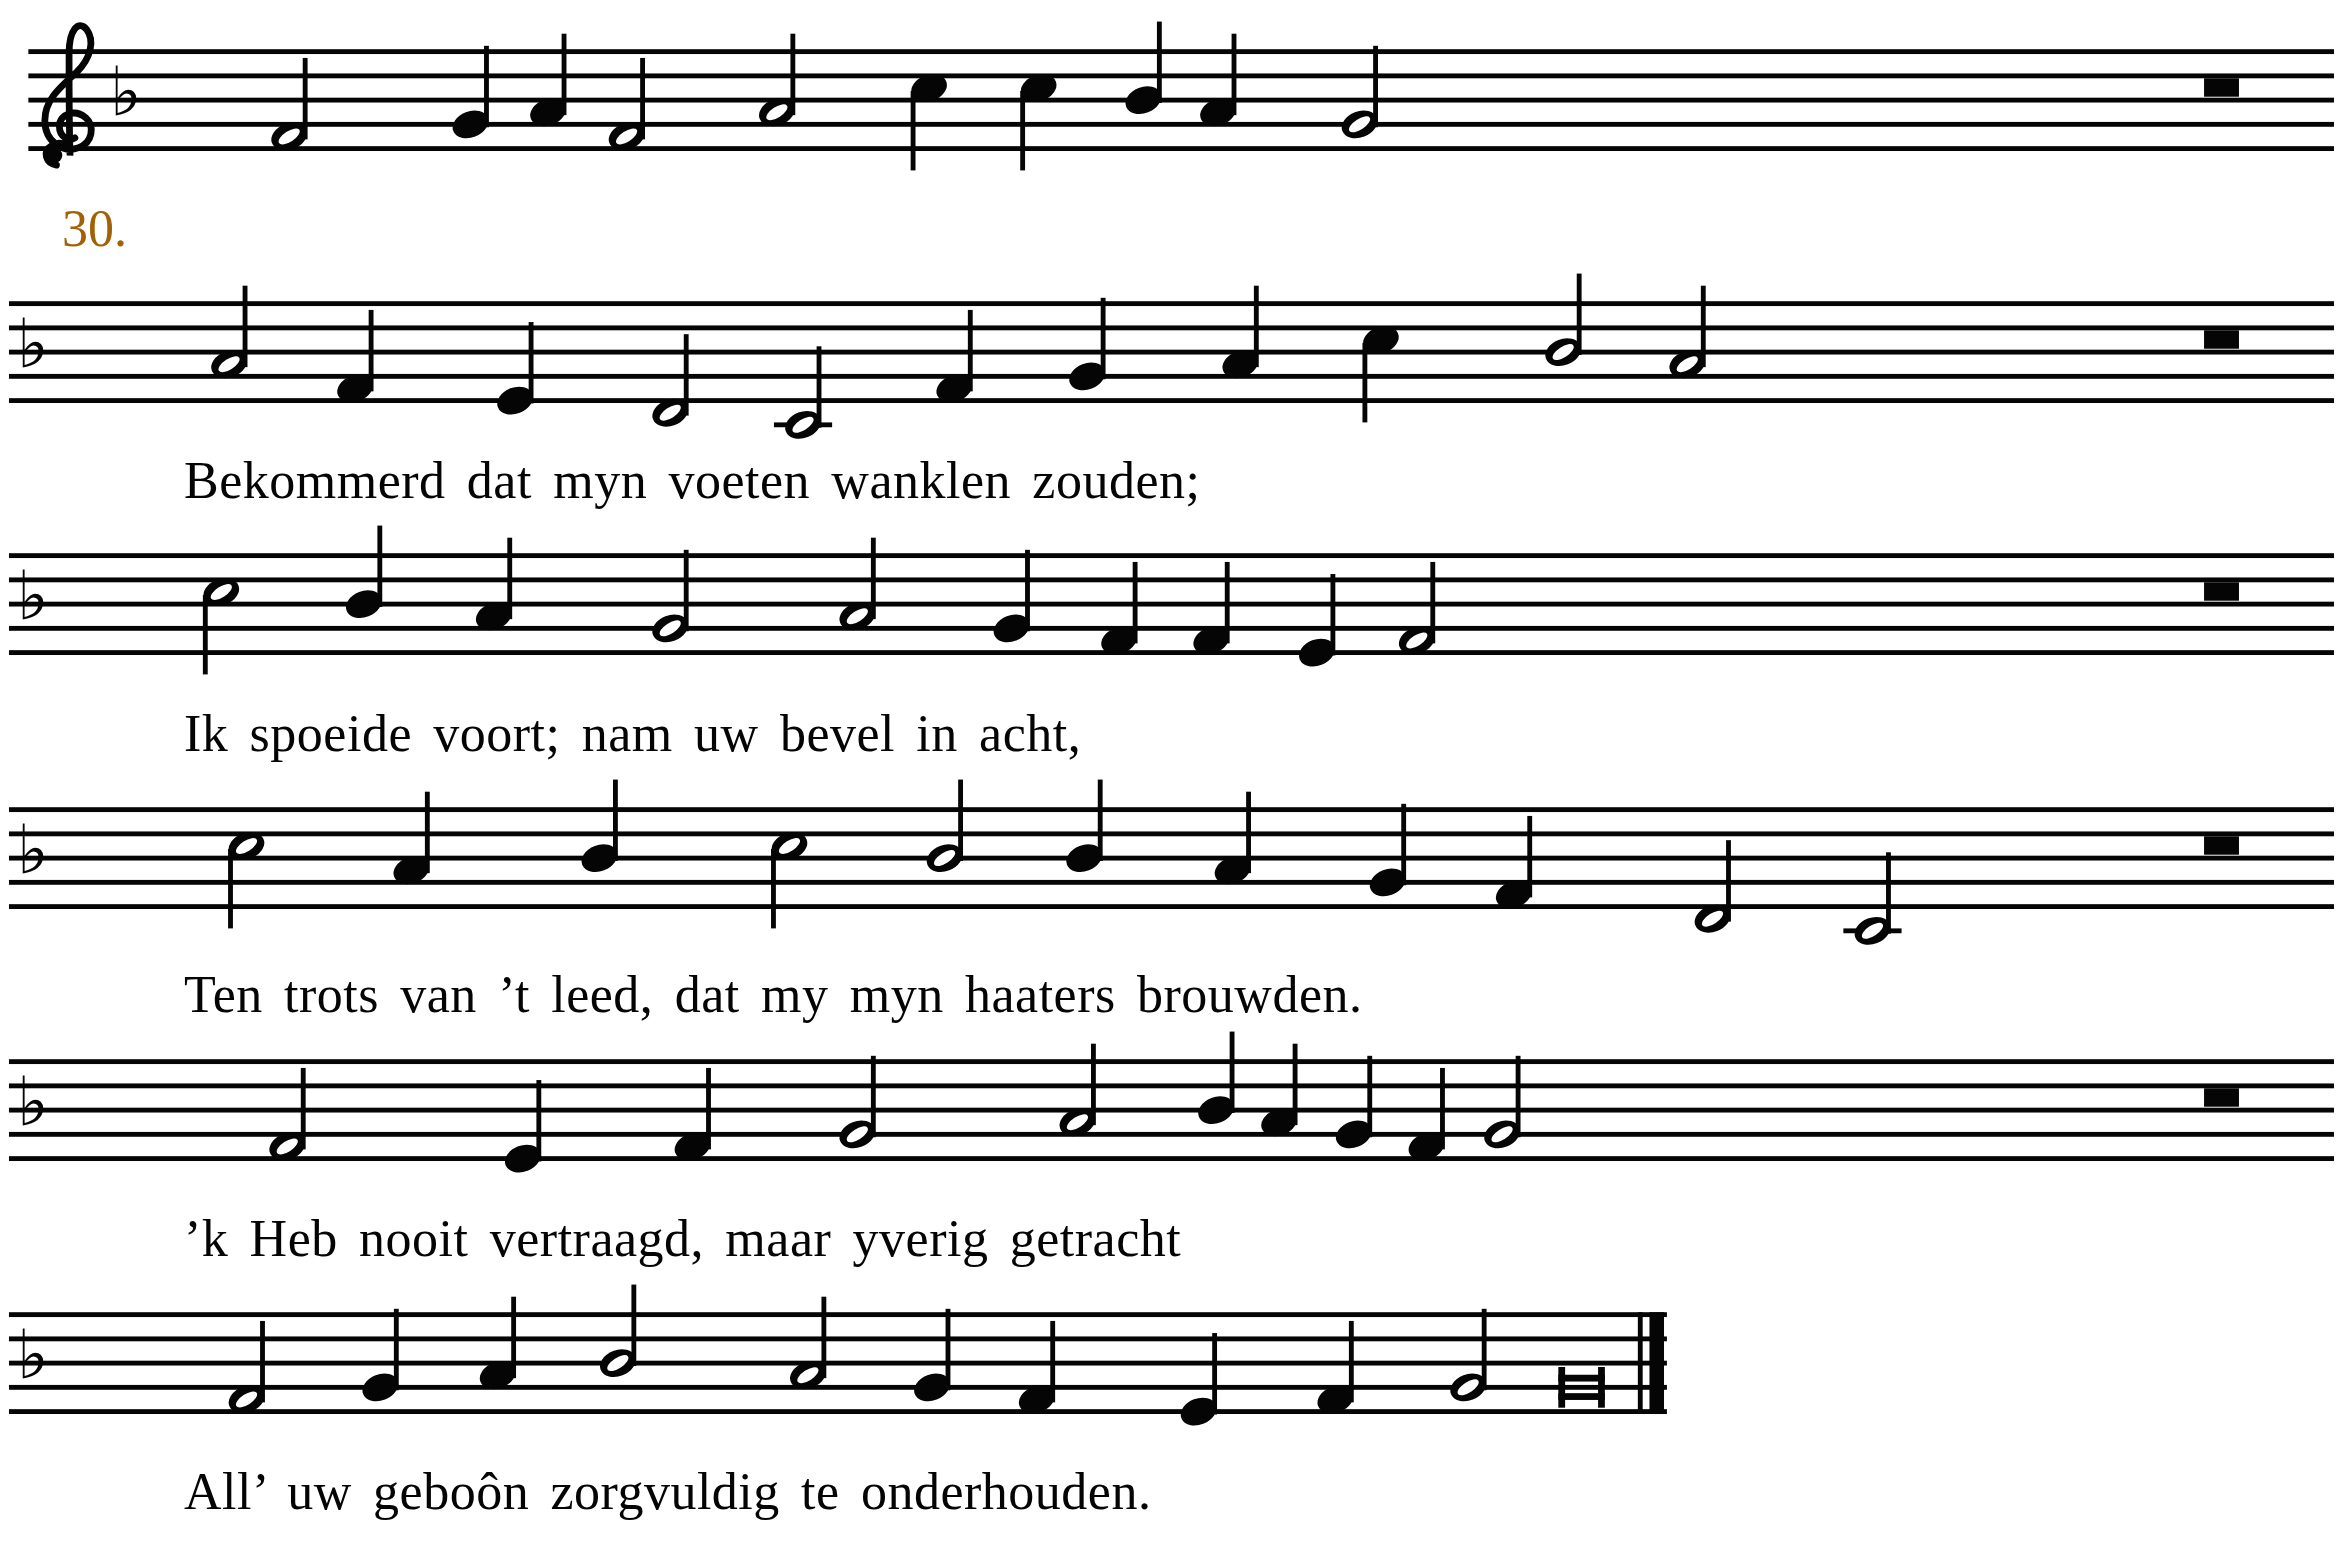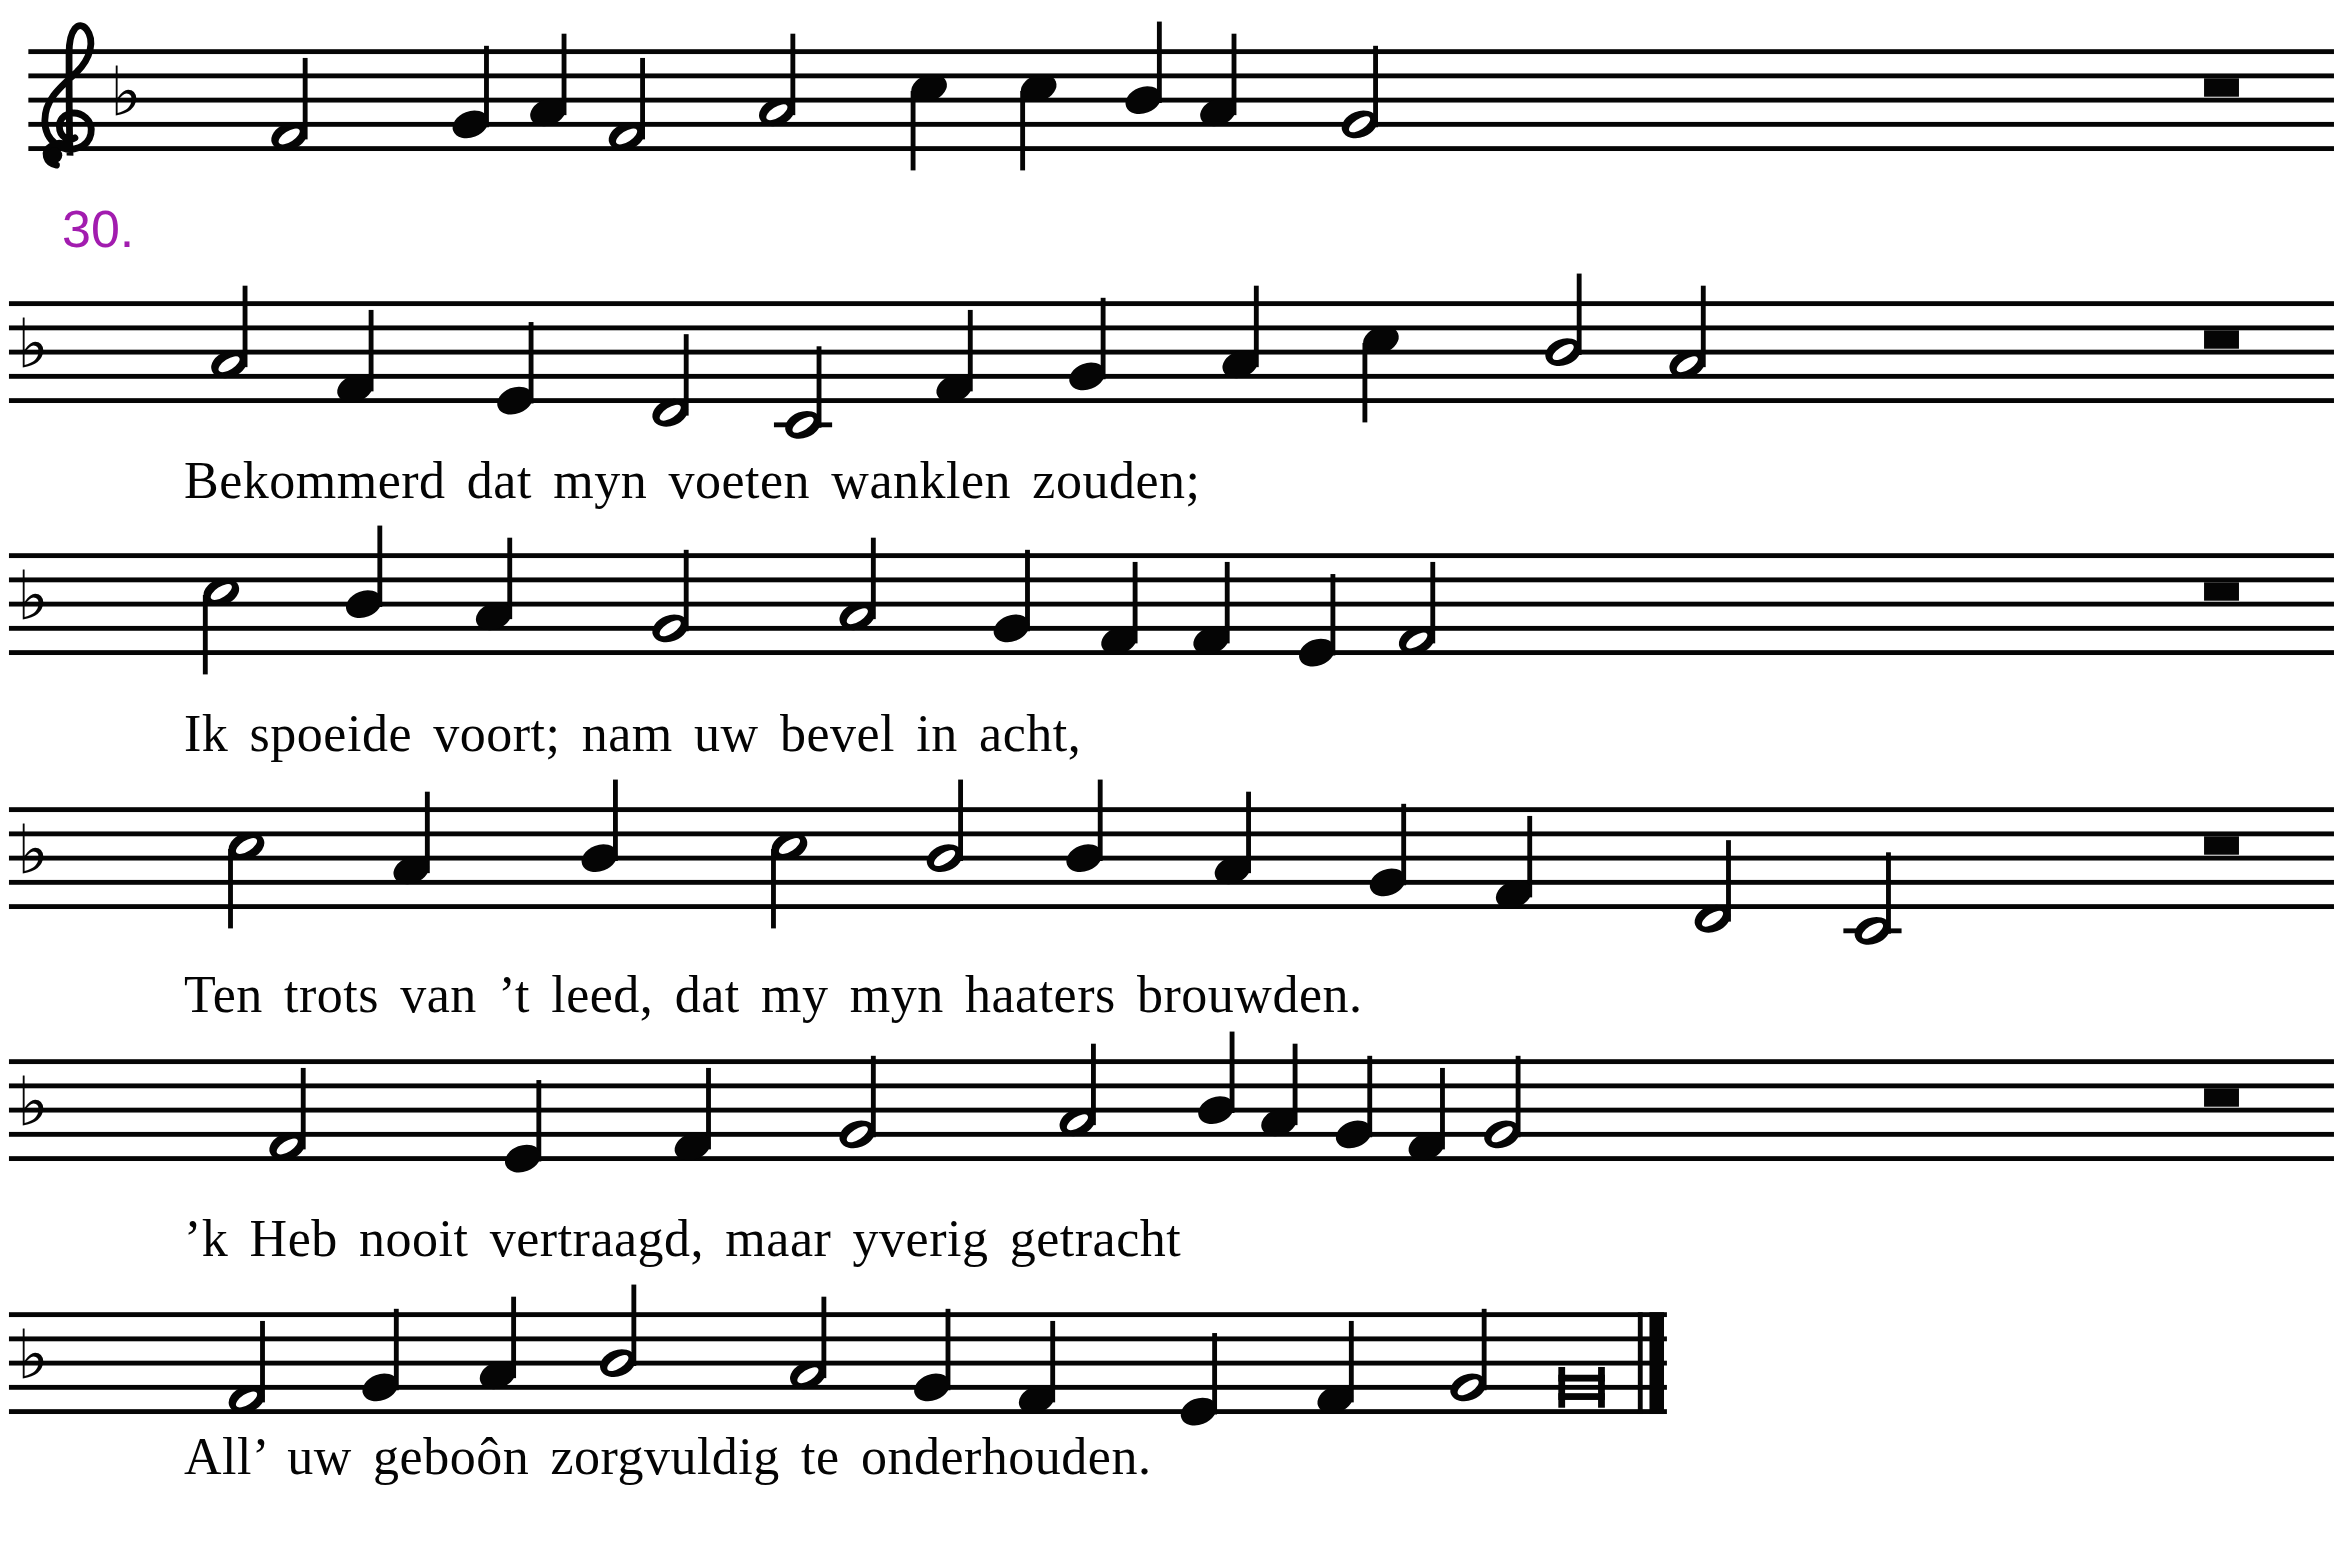--- a/index.html
+++ b/index.html
@@ -1,21 +1,21 @@
 <!DOCTYPE html>
 <html><head>
 <meta charset="utf-8">
 <style>
   html,body{margin:0;padding:0;background:#ffffff;}
   #page{position:relative;width:2341px;height:1560px;background:#fff;overflow:hidden;
         font-family:"Liberation Serif", serif;}
   .staff-svg{position:absolute;left:0;overflow:visible;}
   .lyric{position:absolute;white-space:nowrap;color:#040404;
          font-family:"Liberation Serif", serif;font-size:52px;word-spacing:7.8px;letter-spacing:0.5px;}
-  .verse-no{position:absolute;color:#a21caf;font-family:Liberation Sans, sans-serif;
+  .verse-no{position:absolute;color:#a16207;font-family:Liberation Serif, serif;
             font-size:52px;}
 </style>
 </head>
 <body>
 
 <div id="page">
   <svg class="staff-svg" width="2341" height="223" style="top: 7.8px;" viewBox="0 0 2412 230">
       <g fill="#050505">
         <rect x="28" y="42.5" width="2378" height="5"></rect>
         <rect x="28" y="67.5" width="2378" height="5"></rect>
@@ -368,15 +368,15 @@
         <rect x="1700" y="42.5" width="15" height="105"></rect>
       </g>
     </svg>
 
   <div class="verse-no" style="left: 62px; top: 199px;">30.</div>
 
   <div class="lyric" style="left: 184px; top: 451px;">Bekommerd dat myn voeten wanklen zouden;</div>
   <div class="lyric" style="left: 184px; top: 704px;">Ik spoeide voort; nam uw bevel in acht,</div>
   <div class="lyric" style="left: 184px; top: 957px; margin-top: 8px;">Ten trots van ’t leed, dat my myn haaters brouwden.</div>
   <div class="lyric" style="left: 184px; top: 1209px;">’k Heb nooit vertraagd, maar yverig getracht</div>
-  <div class="lyric" style="left: 184px; top: 1427px;">All’ uw geboôn zorgvuldig te onderhouden.</div>
+  <div class="lyric" style="left: 184px; top: 1462px;">All’ uw geboôn zorgvuldig te onderhouden.</div>
 </div>
 
 
 </body></html>

